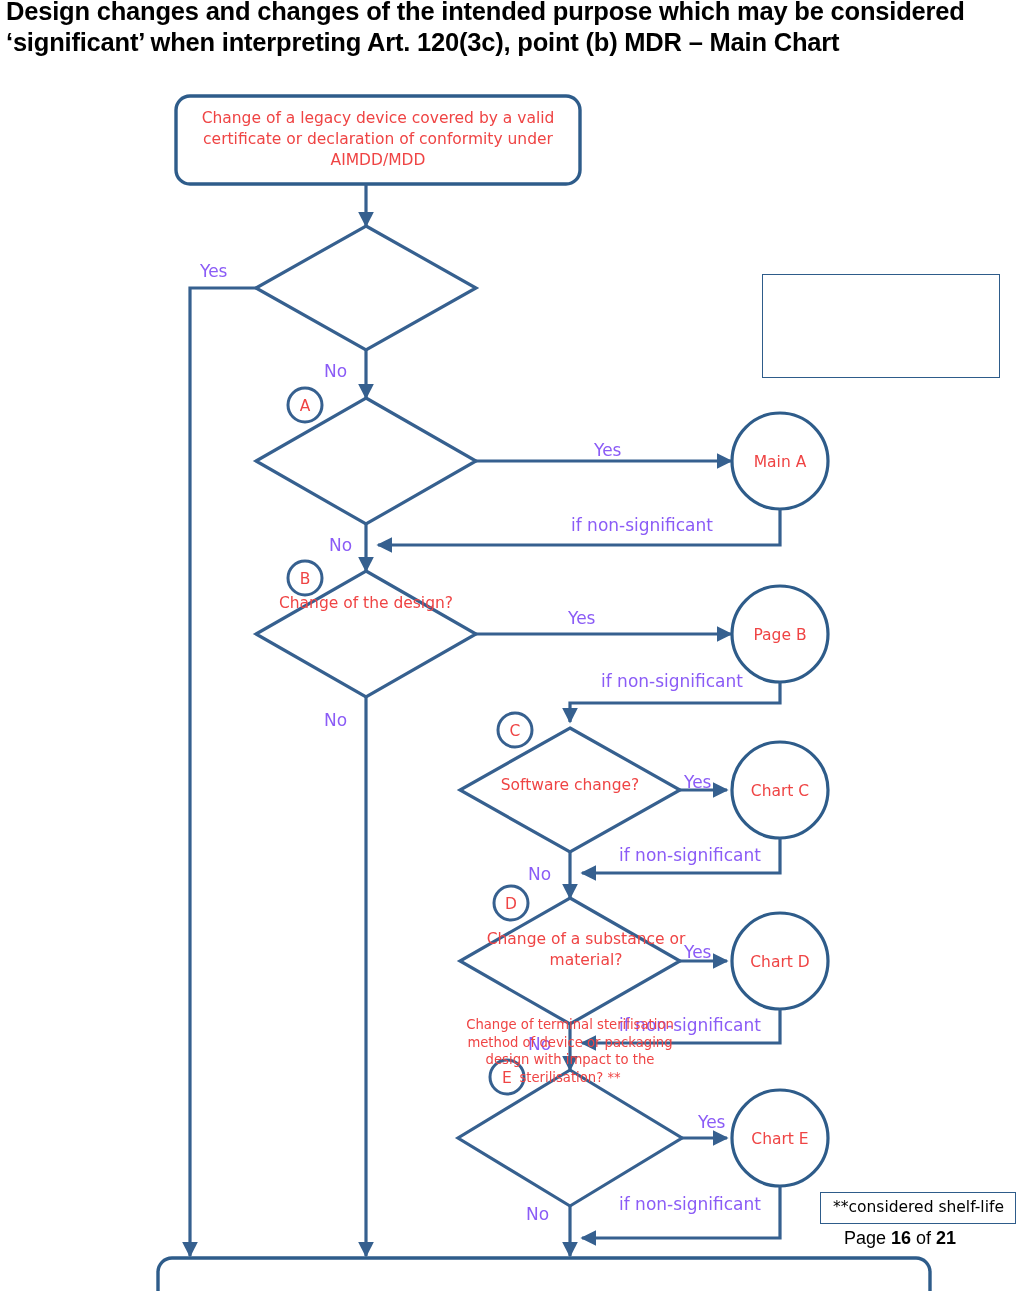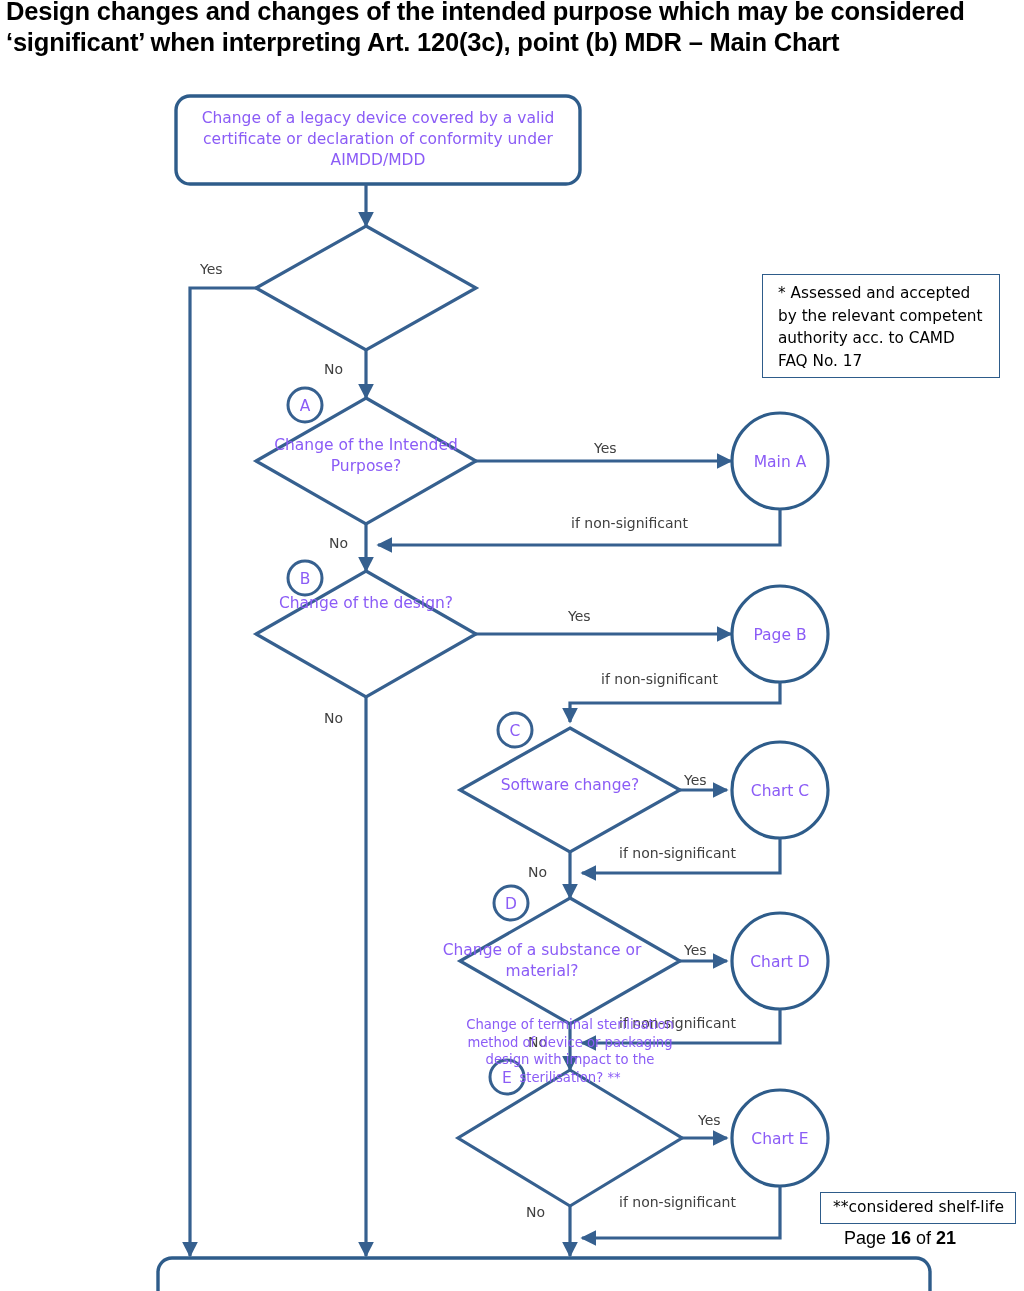--- a/index.html
+++ b/index.html
@@ -44,21 +44,21 @@
     left: 0;
     top: 0;
     width: 1024px;
     height: 1291px;
   }
 
   
   .node-text {
     position: absolute;
     text-align: center;
-    color: #8b5cf6;
+    color: #ef4444;
     font-family: "DejaVu Sans", sans-serif;
     line-height: 1.30;
     pointer-events: none;
   }
   .start-text {
     font-size: 15.5px;
     line-height: 21px;
   }
   .diamond-text {
     font-size: 15.5px;
@@ -69,22 +69,22 @@
     line-height: 17.5px;
   }
   .circle-text {
     font-size: 15.5px;
   }
   .tag-text {
     font-size: 15.5px;
   }
   .edge-label {
     position: absolute;
-    font-size: 14px;
-    color: #404040;
+    font-size: 17px;
+    color: #8b5cf6;
     white-space: nowrap;
     font-family: "DejaVu Sans", sans-serif;
   }
   .end-text {
     font-family: "Liberation Sans", sans-serif;
     font-size: 16.5px;
     color: #000000;
   }
 
   
@@ -204,22 +204,20 @@
   </svg>
 
   <div class="node-text start-text" style="left:176px; top:108px; width:404px;">Change of a legacy device
 covered by a valid certificate or declaration of
 conformity under AIMDD/MDD</div>
 
   <div class="edge-label" style="left:200px; top:261px;">Yes</div>
   <div class="edge-label" style="left:324px; top:361px;">No</div>
 
   <div class="node-text tag-text" style="left:288px; top:396px; width:34px;">A</div>
-  <div class="node-text diamond-text" style="left:256px; top:435px; width:220px;">Change of the
-Intended Purpose?</div>
   <div class="edge-label" style="left:594px; top:440px;">Yes</div>
   <div class="node-text circle-text" style="left:740px; top:452px; width:80px;">Main A</div>
   <div class="edge-label" style="left:571px; top:515px;">if non-significant</div>
   <div class="edge-label" style="left:329px; top:535px;">No</div>
 
   <div class="node-text tag-text" style="left:288px; top:569px; width:34px;">B</div>
   <div class="node-text diamond-text" style="left:256px; top:593px; width:220px;">Change of the
 design?</div>
   <div class="edge-label" style="left:568px; top:608px;">Yes</div>
   <div class="node-text circle-text" style="left:740px; top:625px; width:80px;">Page B</div>
@@ -227,21 +225,21 @@
   <div class="edge-label" style="left:324px; top:710px;">No</div>
 
   <div class="node-text tag-text" style="left:498px; top:721px; width:34px;">C</div>
   <div class="node-text diamond-text" style="left:460px; top:775px; width:220px;">Software change?</div>
   <div class="edge-label" style="left:684px; top:772px;">Yes</div>
   <div class="node-text circle-text" style="left:740px; top:781px; width:80px;">Chart C</div>
   <div class="edge-label" style="left:619px; top:845px;">if non-significant</div>
   <div class="edge-label" style="left:528px; top:864px;">No</div>
 
   <div class="node-text tag-text" style="left:494px; top:894px; width:34px;">D</div>
-  <div class="node-text diamond-text" style="left:432px; top:929px; width:220px;margin-top:11px;">Change of a
+  <div class="node-text diamond-text" style="left:476px; top:929px; width:220px;">Change of a
 substance or
 material?</div>
   <div class="edge-label" style="left:684px; top:942px;">Yes</div>
   <div class="node-text circle-text" style="left:740px; top:952px; width:80px;">Chart D</div>
   <div class="edge-label" style="left:619px; top:1015px;">if non-significant</div>
   <div class="edge-label" style="left:528px; top:1034px;">No</div>
 
   <div class="node-text tag-text" style="left:490px; top:1068px; width:34px;">E</div>
   <div class="node-text diamond-text-sm" style="left:450px; top:1016px; width:240px;">Change
 of terminal
@@ -250,23 +248,19 @@
 with impact to the
 sterilisation?
 **</div>
   <div class="edge-label" style="left:698px; top:1112px;">Yes</div>
   <div class="node-text circle-text" style="left:740px; top:1129px; width:80px;">Chart E</div>
   <div class="edge-label" style="left:619px; top:1194px;">if non-significant</div>
   <div class="edge-label" style="left:526px; top:1204px;">No</div>
 
 
   <div class="note-box" style="left:762px; top:274px; width:238px; height:104px;"></div>
-  <div class="note-text" style="left:778px; top:282px; width:222px;">* Assessed and accepted
-by the relevant competent
-authority acc. to CAMD
-FAQ No. 17</div>
 
   <div class="note-box" style="left:820px; top:1192px; width:196px; height:32px;"></div>
   <div class="note-text-2" style="left:833px; top:1198px;">**considered shelf-life</div>
 
   <div id="footer"><span>Page </span><b>16</b><span> of </span><b>21</b></div>
 
 </div>
 
 </body></html>

